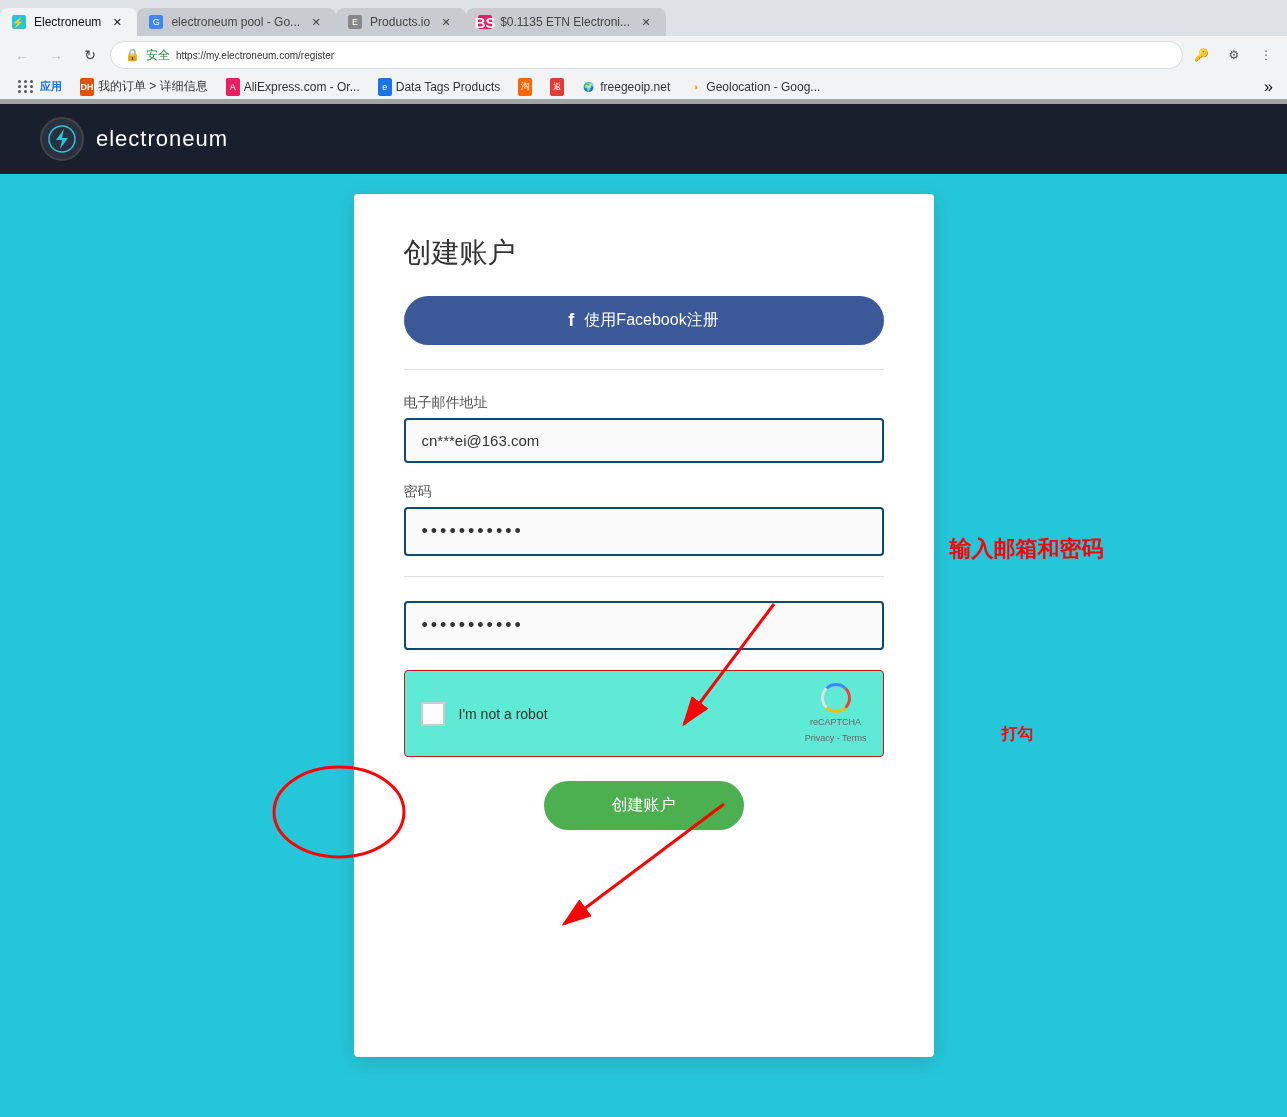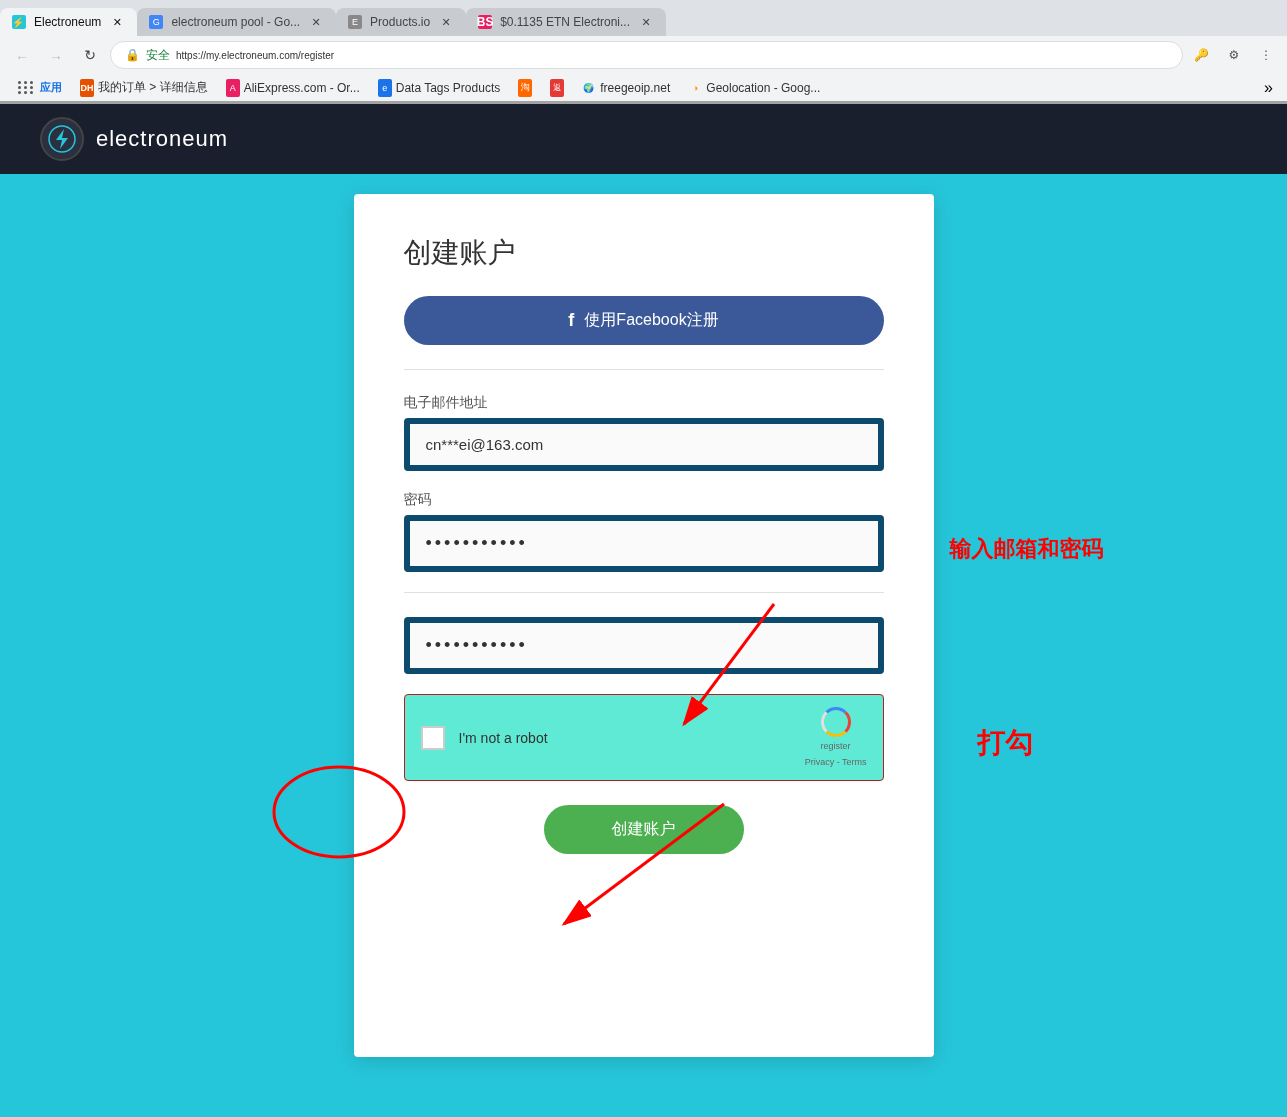--- a/index.html
+++ b/index.html
@@ -114,21 +114,21 @@
     }
 
     
     .bookmarks-bar {
       display: flex;
       align-items: center;
       background: #f1f3f4;
       padding: 2px 8px;
       gap: 2px;
       height: 30px;
-      border-bottom: 3px solid #a3a3a3;
+      border-bottom: 5px solid #a3a3a3;
       font-size: 12px;
     }
     .bookmark-item {
       display: flex;
       align-items: center;
       padding: 3px 8px;
       border-radius: 4px;
       cursor: pointer;
       gap: 4px;
       color: #333;
@@ -259,21 +259,21 @@
     }
     .form-label {
       display: block;
       font-size: 14px;
       color: #555;
       margin-bottom: 6px;
     }
     .form-input {
       width: 100%;
       padding: 12px 16px;
-      border: 6px solid #0c4a6e;
+      border: 2px solid #0c4a6e;
       border-radius: 4px;
       font-size: 15px;
       color: #333;
       background: #fafafa;
       outline: none;
     }
     .password-input {
       letter-spacing: 3px;
       font-size: 18px;
     }
@@ -360,21 +360,21 @@
       color: red;
       font-size: 22px;
       font-weight: bold;
       white-space: nowrap;
     }
     .annotation-text-2 {
       position: absolute;
       top: 530px;
       right: -100px;
       color: red;
-      font-size: 28px;
+      font-size: 16px;
       font-weight: bold;
     }
     .spinner-arc {
       border: 3px solid #e0e0e0;
       border-top: 3px solid #4285f4;
       border-right: 3px solid #ea4335;
       border-bottom: 3px solid #fbbc05;
       border-radius: 50%;
       width: 30px;
       height: 30px;
@@ -394,21 +394,21 @@
       <span class="tab-favicon" style="background:#4285f4;color:white;font-size:9px;">G</span>
       <span>electroneum pool - Go...</span>
       <span class="tab-close">✕</span>
     </div>
     <div class="tab inactive">
       <span class="tab-favicon" style="background:#888;color:white;font-size:9px;">E</span>
       <span>Products.io</span>
       <span class="tab-close">✕</span>
     </div>
     <div class="tab inactive">
-      <span class="tab-favicon" style="background:#e91e63;color:white;font-size:12px;font-weight:bold;">BS</span>
+      <span class="tab-favicon" style="background:#e91e63;color:white;font-size:15px;font-weight:bold;">BS</span>
       <span>$0.1135 ETN Electroni...</span>
       <span class="tab-close">✕</span>
     </div>
   </div>
 
   <div class="address-bar">
     <div class="nav-btn disabled">←</div>
     <div class="nav-btn disabled">→</div>
     <div class="nav-btn">↻</div>
     <div class="url-bar">
@@ -507,21 +507,21 @@
         <input type="password" class="form-input password-input" value="password123" style="">
       </div>
 
       <div class="recaptcha-box">
         <div class="recaptcha-left">
           <div class="recaptcha-checkbox"></div>
           <span class="recaptcha-label">I'm not a robot</span>
         </div>
         <div class="recaptcha-right">
           <div class="spinner-arc"></div>
-          <span class="recaptcha-text">register</span>
+          <span class="recaptcha-text">reCAPTCHA</span>
           <span class="recaptcha-text">Privacy - Terms</span>
         </div>
       </div>
 
       <button class="create-btn">
         <span>创建账户</span>
       </button>
 
       <div class="annotation-container">
 

